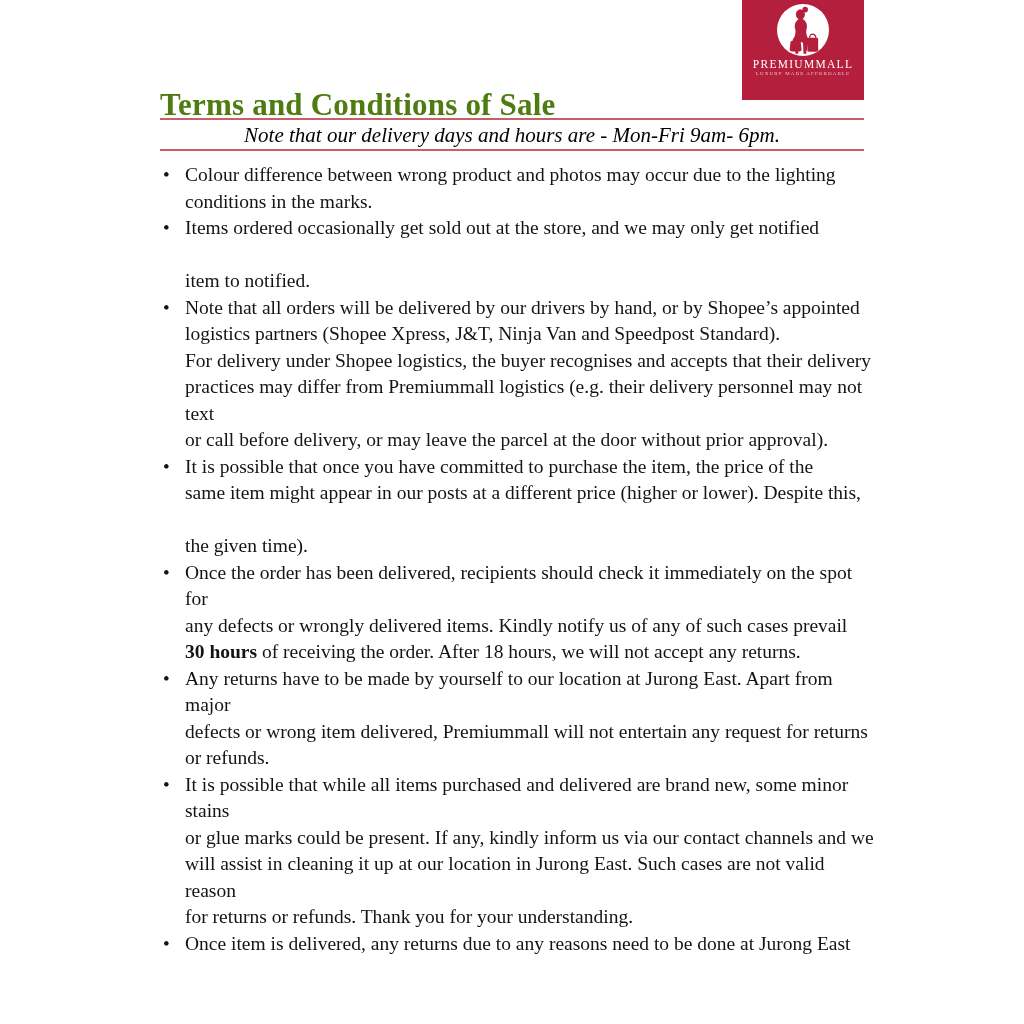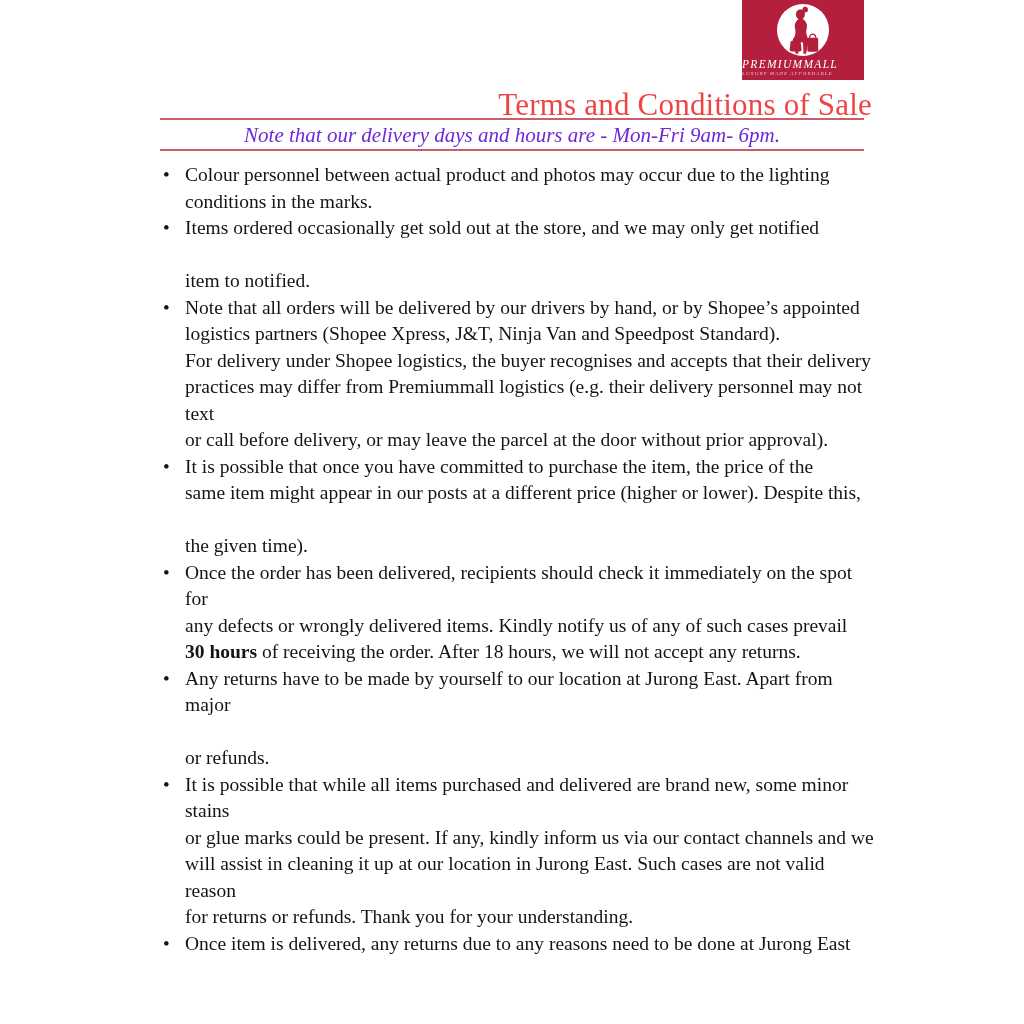--- a/index.html
+++ b/index.html
@@ -2,49 +2,49 @@
 <html><head>
 <meta charset="utf-8">
 <style>
   html,body { margin:0; padding:0; background:#ffffff; }
   .page {
     position:relative; width:1024px; height:1024px; background:#ffffff;
     font-family:"Liberation Serif", serif; color:#111111; overflow:hidden;
   }
   
   .logo {
-    position:absolute; left:742px; top:0; width:122px; height:80px;
-    background:#b41f3d; text-align:left;font-style:italic;
+    position:absolute; left:742px; top:0; width:122px; height:100px;
+    background:#b41f3d; text-align:center;
   }
   .logo-circle {
     width:52px; height:52px; border-radius:50%; background:#ffffff;
     margin:4px auto 0; overflow:hidden;
   }
   .logo-circle svg { display:block; width:52px; height:52px; }
   .logo-brand {
     color:#ffffff; font-size:11.5px; letter-spacing:1.3px; margin-top:2px;
     font-family:"Liberation Serif", serif; white-space:nowrap;
   }
   .logo-tagline {
     color:rgba(255,255,255,0.72); font-size:5px; letter-spacing:1.1px;
     margin-top:1px; white-space:nowrap;
   }
   
   .title {
-    position:absolute; top:68px; left:160px; width:712px; text-align:right;
-    font-size:31px; font-weight:normal; line-height:32px; color:#ef4444;
+    position:absolute; top:68px; left:160px; width:712px; text-align:left;
+    font-size:31px; font-weight:bold; line-height:32px; color:#4d7c0f;
     letter-spacing:0.2px;
   }
   
   .rule { position:absolute; left:160px; width:704px; height:2px; background:#c65f68; }
   .rule-top { top:118px; }
   .rule-bottom { top:149px; }
   .notice {
     position:absolute; top:122px; left:160px; width:704px; text-align:center;
-    font-style:italic; font-size:21px; line-height:26px; color:#6d28d9;
+    font-style:italic; font-size:21px; line-height:26px; color:#000000;
   }
   
   .terms {
     position:absolute; top:162px; left:160px; width:714px;
     margin:0; padding:0; list-style:none;
     font-size:19.5px; line-height:26.5px; color:#141414;
   }
   .term-item { position:relative; padding-left:25px; }
   .term-item::before {
     content:"\2022"; position:absolute; left:3px; top:0; font-size:19px;
@@ -74,23 +74,23 @@
     <div class="logo-tagline">LUXURY MADE AFFORDABLE</div>
   </div>
 
   <h1 class="title">Terms and Conditions of Sale</h1>
 
   <div class="rule rule-top"></div>
   <div class="notice">Note that our delivery days and hours are - Mon-Fri 9am- 6pm.</div>
   <div class="rule rule-bottom"></div>
 
   <ul class="terms">
-      <li class="term-item"><span>Colour personnel between actual product and photos may occur due to the lighting</span><br><span>conditions in the marks.</span></li>
+      <li class="term-item"><span>Colour difference between wrong product and photos may occur due to the lighting</span><br><span>conditions in the marks.</span></li>
       <li class="term-item"><span>Items ordered occasionally get sold out at the store, and we may only get notified</span><br><br><span>item to notified.</span></li>
       <li class="term-item"><span>Note that all orders will be delivered by our drivers by hand, or by Shopee’s appointed</span><br><span>logistics partners (Shopee Xpress, J&amp;T, Ninja Van and Speedpost Standard).</span><br><span>For delivery under Shopee logistics, the buyer recognises and accepts that their delivery</span><br><span>practices may differ from Premiummall logistics (e.g. their delivery personnel may not text</span><br><span>or call before delivery, or may leave the parcel at the door without prior approval).</span></li>
       <li class="term-item"><span>It is possible that once you have committed to purchase the item, the price of the</span><br><span>same item might appear in our posts at a different price (higher or lower). Despite this,</span><br><br><span>the given time).</span></li>
       <li class="term-item"><span>Once the order has been delivered, recipients should check it immediately on the spot for</span><br><span>any defects or wrongly delivered items. Kindly notify us of any of such cases prevail</span><br><b>30 hours</b><span> of receiving the order. After 18 hours, we will not accept any returns.</span></li>
-      <li class="term-item"><span>Any returns have to be made by yourself to our location at Jurong East. Apart from major</span><br><br><span>or refunds.</span></li>
+      <li class="term-item"><span>Any returns have to be made by yourself to our location at Jurong East. Apart from major</span><br><span>defects or wrong item delivered, Premiummall will not entertain any request for returns</span><br><span>or refunds.</span></li>
       <li class="term-item"><span>It is possible that while all items purchased and delivered are brand new, some minor stains</span><br><span>or glue marks could be present. If any, kindly inform us via our contact channels and we</span><br><span>will assist in cleaning it up at our location in Jurong East. Such cases are not valid reason</span><br><span>for returns or refunds. Thank you for your understanding.</span></li>
       <li class="term-item"><span>Once item is delivered, any returns due to any reasons need to be done at Jurong East</span><br></li>
     </ul>
 
 </div>
 
 </body></html>

